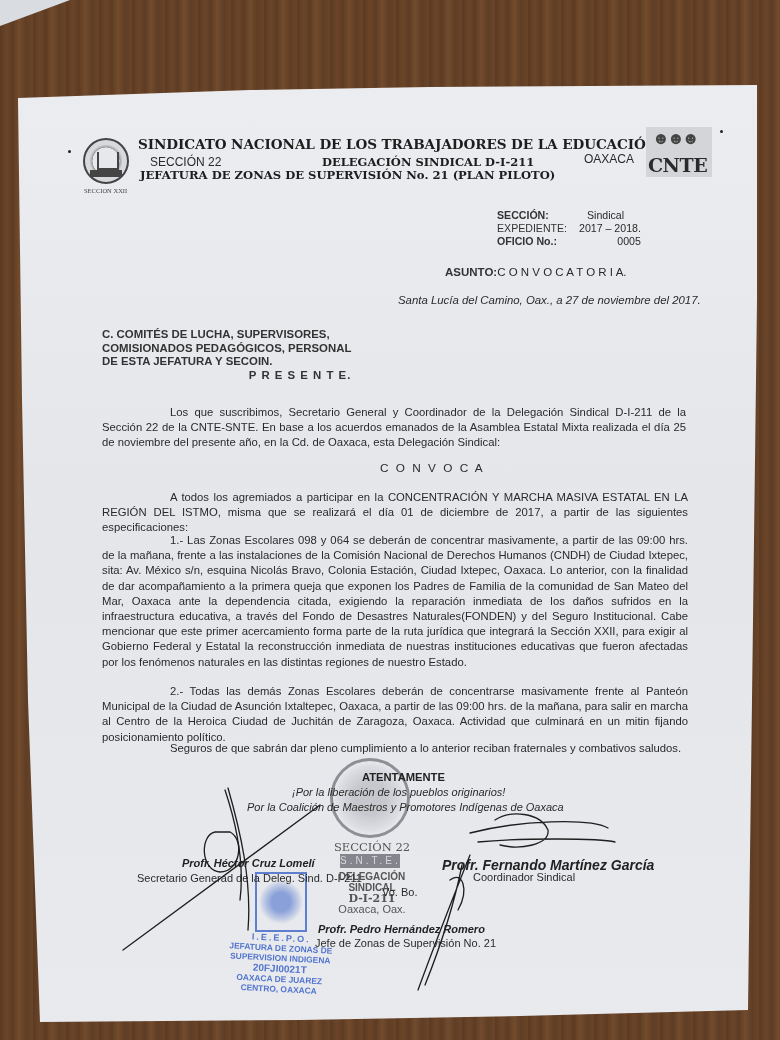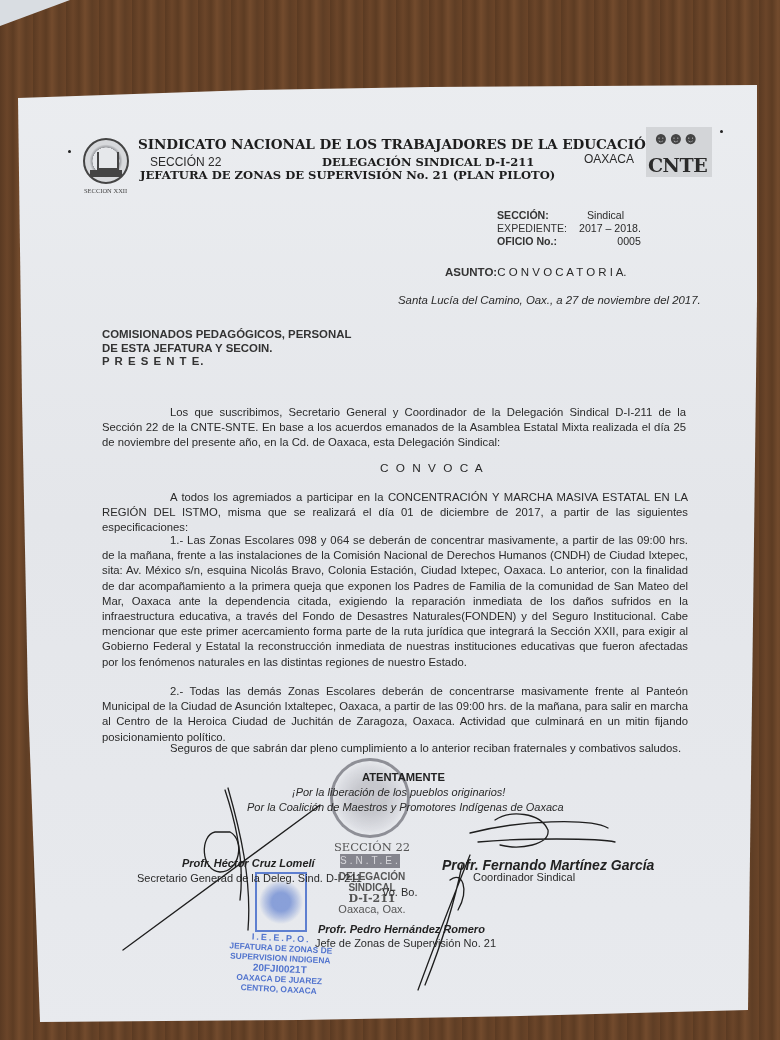--- a/index.html
+++ b/index.html
@@ -91,23 +91,24 @@
       <span style="width:82px;font-weight:bold;color:#333;">OFICIO No.:</span>
       <span>0005</span>
     </div>
 </div>
 <div class="abs ink" style="left:445px;top:266px;font-size:11.5px;">
   <span style="font-weight:bold;color:#333;">ASUNTO:</span><span>C O N V O C A T O R I A.</span>
 </div>
 <div class="abs ink" style="left:398px;top:294px;font-size:11.4px;font-style:italic;">Santa Lucía del Camino, Oax., a 27 de noviembre del 2017.</div>
 
 <div class="abs ink" style="left:102px;top:328px;font-size:11.4px;line-height:13.6px;font-weight:bold;color:#333;">
+  <div>C. COMITÉS DE LUCHA, SUPERVISORES,</div>
   <div>COMISIONADOS PEDAGÓGICOS, PERSONAL</div>
   <div>DE ESTA JEFATURA Y SECOIN.</div>
-  <div style="letter-spacing:1px;">P R E S E N T E.</div>
+  <div style="letter-spacing:1px;text-align:right;">P R E S E N T E.</div>
 </div>
 
 <div class="abs ink small just indent" style="left:102px;top:405px;width:584px;">Los que suscribimos, Secretario General y Coordinador de la Delegación Sindical D-I-211 de la Sección 22 de la CNTE-SNTE. En base a los acuerdos emanados de la Asamblea Estatal Mixta realizada el día 25 de noviembre del presente año, en la Cd. de Oaxaca, esta Delegación Sindical:</div>
 <div class="abs ink" style="left:380px;top:461px;font-size:11.8px;letter-spacing:2px;">C O N V O C A</div>
 <div class="abs ink small just indent" style="left:102px;top:490px;width:586px;">A todos los agremiados a participar en la CONCENTRACIÓN Y MARCHA MASIVA ESTATAL EN LA REGIÓN DEL ISTMO, misma que se realizará el día 01 de diciembre de 2017, a partir de las siguientes especificaciones:</div>
 <div class="abs ink small just indent" style="left:102px;top:533px;width:586px;">1.- Las Zonas Escolares 098 y 064 se deberán de concentrar masivamente, a partir de las 09:00 hrs. de la mañana, frente a las instalaciones de la Comisión Nacional de Derechos Humanos (CNDH) de Ciudad Ixtepec, sita: Av. México s/n, esquina Nicolás Bravo, Colonia Estación, Ciudad Ixtepec, Oaxaca. Lo anterior, con la finalidad de dar acompañamiento a la primera queja que exponen los Padres de Familia de la comunidad de San Mateo del Mar, Oaxaca ante la dependencia citada, exigiendo la reparación inmediata de los daños sufridos en la infraestructura educativa, a través del Fondo de Desastres Naturales(FONDEN) y del Seguro Institucional. Cabe mencionar que este primer acercamiento forma parte de la ruta jurídica que integrará la Sección XXII, para exigir al Gobierno Federal y Estatal la reconstrucción inmediata de nuestras instituciones educativas que fueron afectadas por los fenómenos naturales en las distintas regiones de nuestro Estado.</div>
 <div class="abs ink small just indent" style="left:102px;top:684px;width:586px;">2.- Todas las demás Zonas Escolares deberán de concentrarse masivamente frente al Panteón Municipal de la Ciudad de Asunción Ixtaltepec, Oaxaca, a partir de las 09:00 hrs. de la mañana, para salir en marcha al Centro de la Heroica Ciudad de Juchitán de Zaragoza, Oaxaca. Actividad que culminará en un mitin fijando posicionamiento político.</div>
 <div class="abs ink small" style="left:170px;top:741px;">Seguros de que sabrán dar pleno cumplimiento a lo anterior reciban fraternales y combativos saludos.</div>
 
 <div class="stamp-center"></div>

